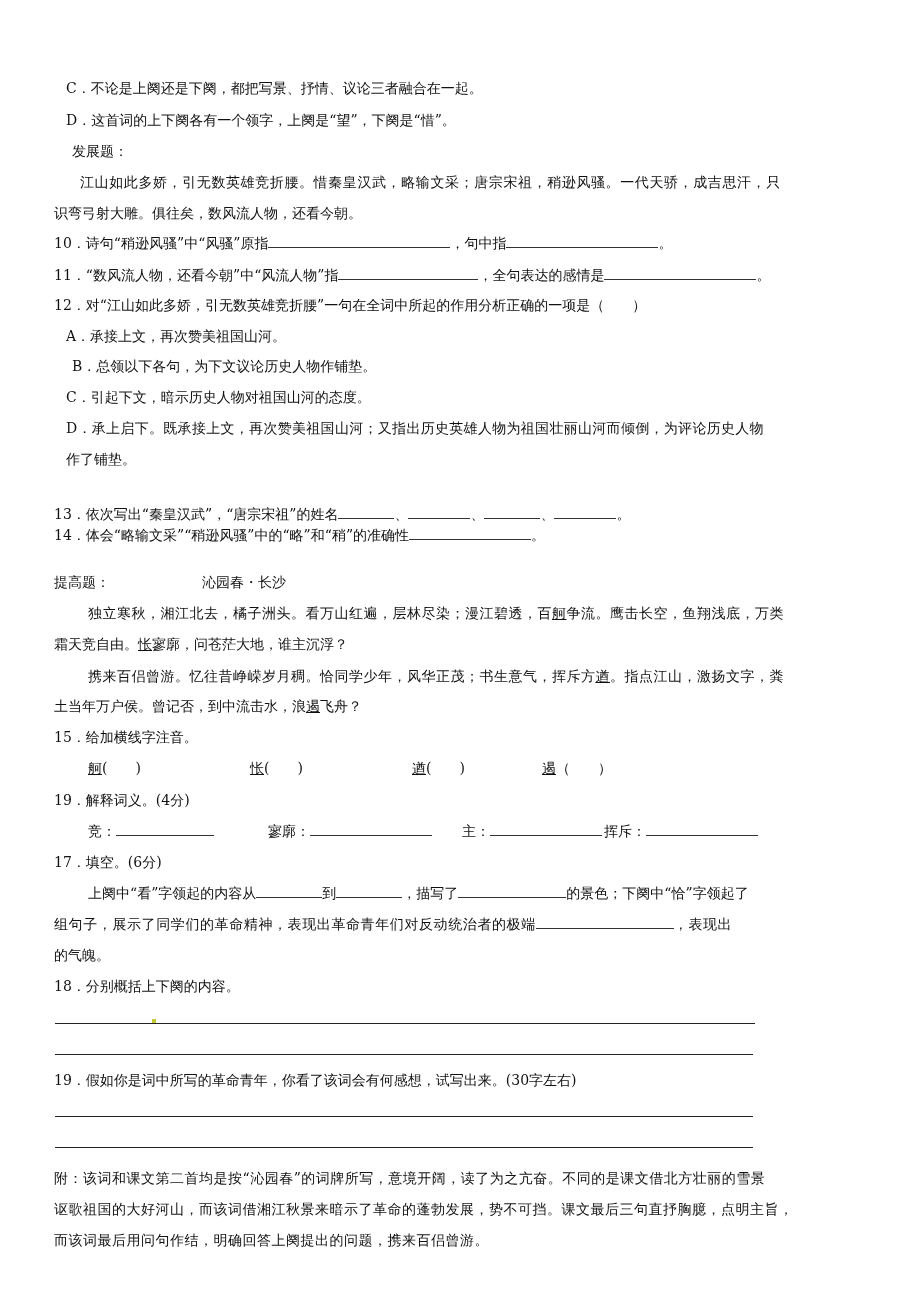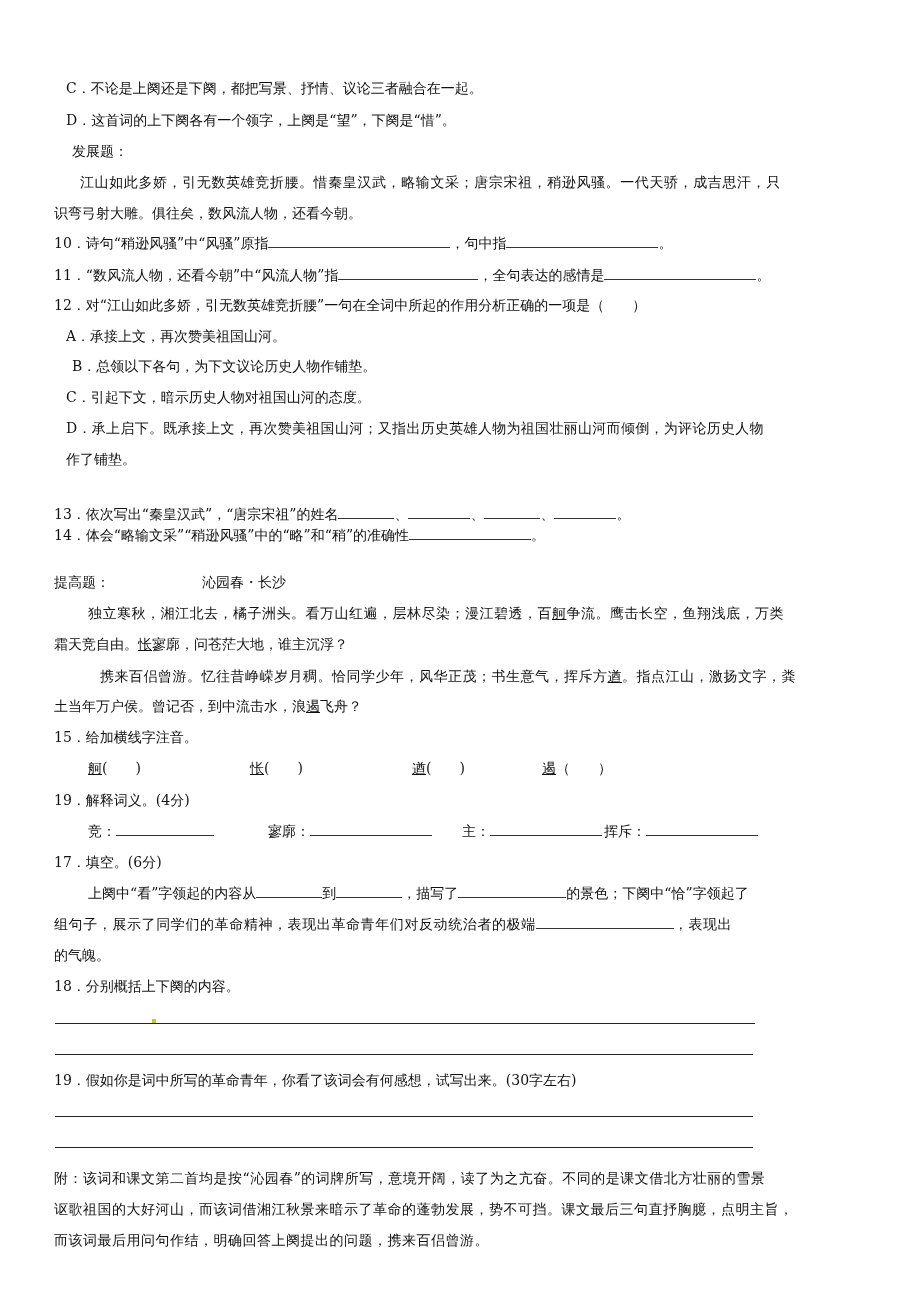--- a/index.html
+++ b/index.html
@@ -53,21 +53,21 @@
 
 <div class="ln bold" style="top:572px;left:54px;">提高题：</div>
 <div class="ln bold" style="top:572px;left:162px;margin-left:40px;">沁园春・长沙</div>
 
 <div class="ln" style="top:603px;left:88px;letter-spacing:0.5px;">
   <span>独立寒秋，湘江北去，橘子洲头。看万山红遍，层林尽染；漫江碧透，百</span><span class="u">舸</span><span>争流。鹰击长空，鱼翔浅底，万类</span>
 </div>
 <div class="ln" style="top:634px;left:54px;text-align:center;">
   <span>霜天竞自由。</span><span class="u">怅</span><span>寥廓，问苍茫大地，谁主沉浮？</span>
 </div>
-<div class="ln" style="top:666px;left:100px;letter-spacing:0.5px;">
+<div class="ln" style="top:666px;left:88px;letter-spacing:0.5px;">
   <span>携来百侣曾游。忆往昔峥嵘岁月稠。恰同学少年，风华正茂；书生意气，挥斥方</span><span class="u">遒</span><span>。指点江山，激扬文字，粪</span>
 </div>
 <div class="ln" style="top:696px;left:54px;">
   <span>土当年万户侯。曾记否，到中流击水，浪</span><span class="u">遏</span><span>飞舟？</span>
 </div>
 
 <div class="ln" style="top:727px;left:54px;">15．给加横线字注音。</div>
 <div class="ln" style="top:758px;left:88px;"><span class="u">舸</span><span class="paren">(　　)</span></div>
 <div class="ln" style="top:758px;left:250px;"><span class="u">怅</span><span class="paren">(　　)</span></div>
 <div class="ln" style="top:758px;left:412px;"><span class="u">遒</span><span class="paren">(　　)</span></div>

